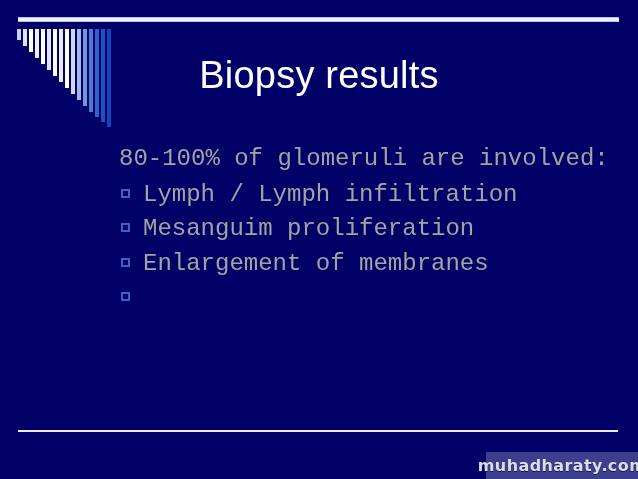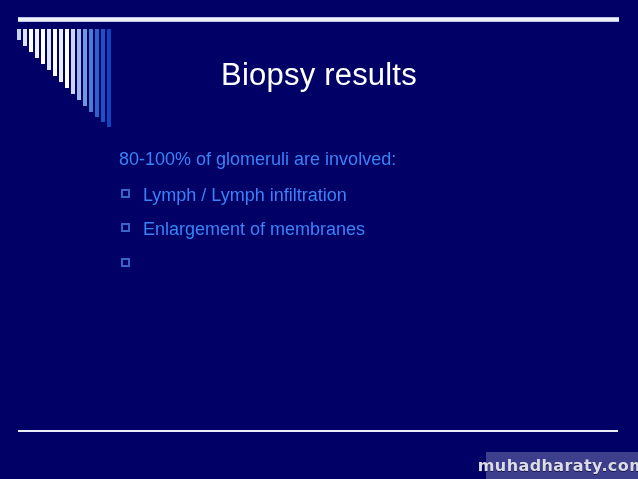--- a/index.html
+++ b/index.html
@@ -47,35 +47,36 @@
   }
 
   
   .title {
     position: absolute;
     left: 0;
     top: 56px;
     width: 638px;
     text-align: center;
     color: #ffffff;
-    font-size: 31px;
+    font-size: 38px;
     line-height: 38px;
     letter-spacing: 0.2px;
     white-space: nowrap;
   }
 
   
   .body-block {
     position: absolute;
     left: 119px;
     top: 142px;
     width: 470px;
-    color: #3b82f6;
-    font-size: 18px;
+    color: #a3a3a3;
+    font-size: 24px;
     line-height: 34.5px;
+    font-family: Liberation Mono, monospace;
   }
   .intro-line {
     margin: 0 0 1px 0;
     white-space: nowrap;
   }
   .bullet-list {
     list-style: none;
     margin: 0;
     padding: 0;
   }
@@ -155,20 +156,21 @@
 
     <p class="intro-line">80-100% of glomeruli are involved:</p>
 
     <ul class="bullet-list">
       <li class="bullet-item">
         <span class="bullet-mark"></span>
         <span>Lymph / Lymph infiltration</span>
       </li>
       <li class="bullet-item">
         <span class="bullet-mark"></span>
+        <span>Mesanguim proliferation</span>
       </li>
       <li class="bullet-item">
         <span class="bullet-mark"></span>
         <span>Enlargement of membranes</span>
       </li>
       <li class="bullet-item">
         <span class="bullet-mark"></span>
       </li>
     </ul>
 

